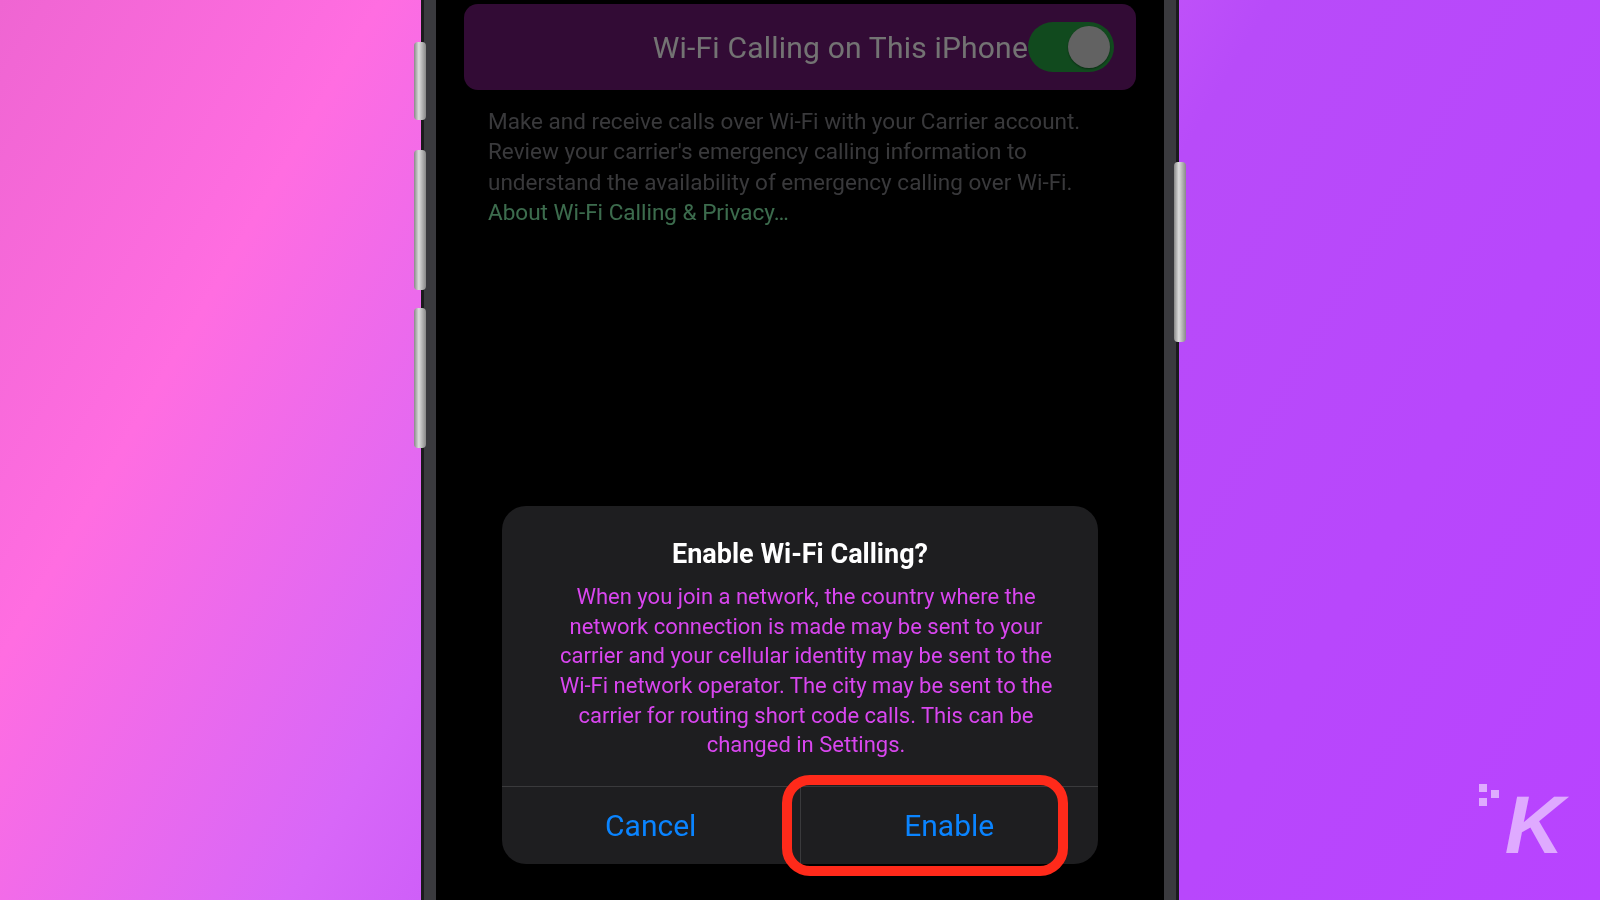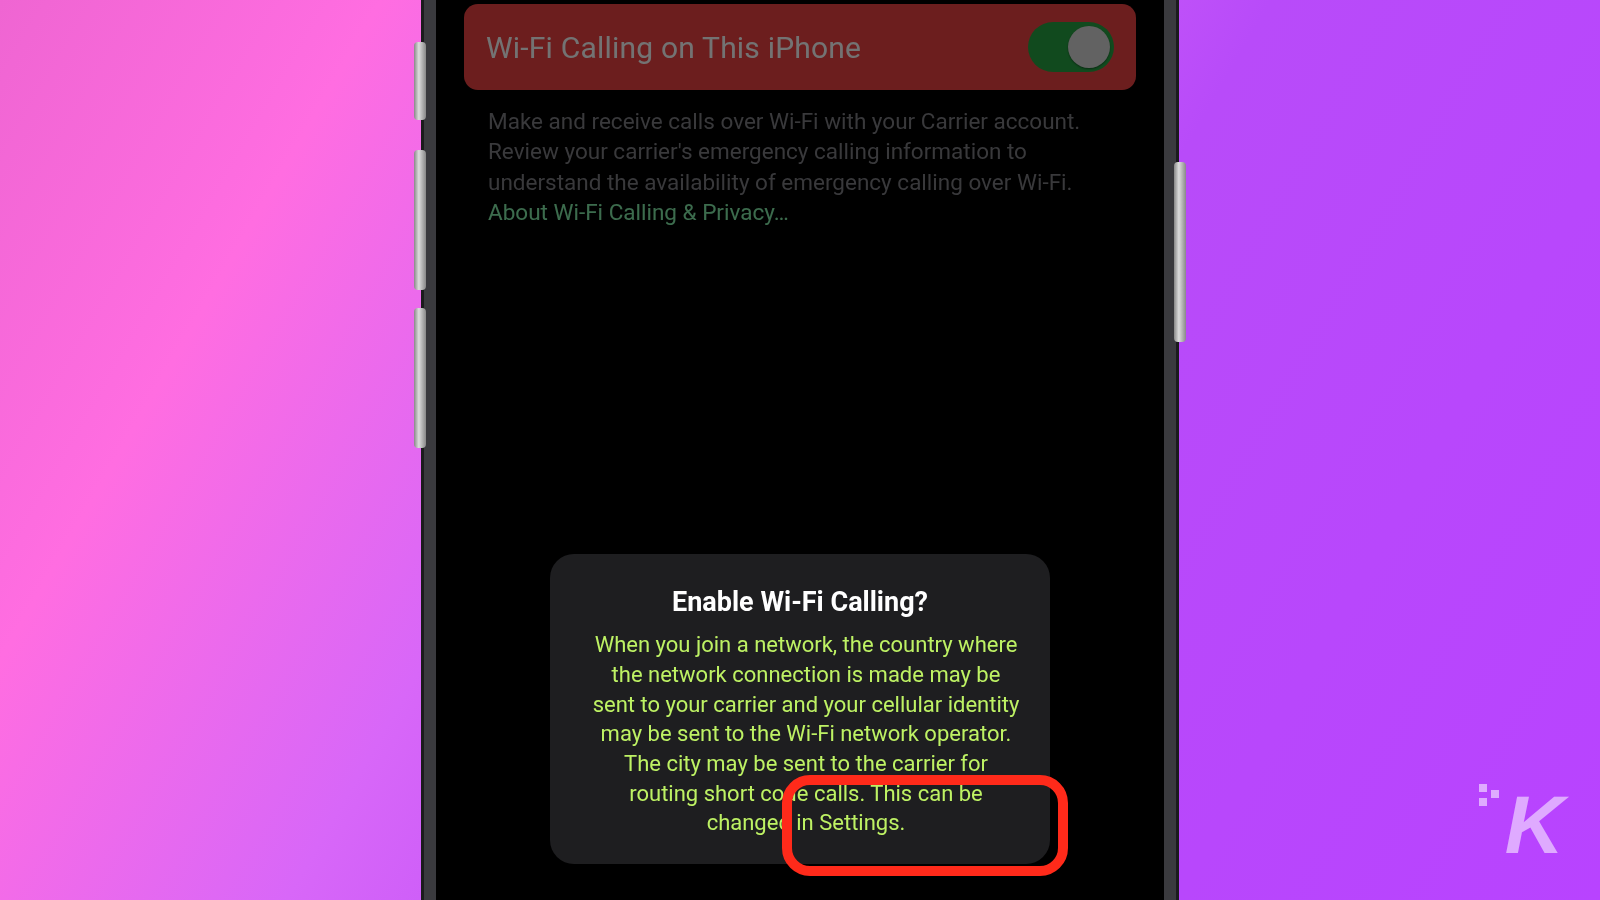--- a/index.html
+++ b/index.html
@@ -33,24 +33,24 @@
     position:absolute; inset:0;
     background:#000;
     border-radius:32px;
     overflow:hidden;
     padding:32px 28px;
   }
 
   
   .dimmed-wrap{ opacity:.45; }
   .cell{
-    background:#ef4444;
+    background:#701a75;
     border-radius:14px;
     padding:18px 22px;
-    display:flex; align-items:center; justify-content:space-between;
+    display:flex; align-items:center; justify-content:flex-end;
     margin-top:40px;
   }
   .cell-label{ color:#fff; font-size:30px; letter-spacing:.2px; }
 
   
   .toggle{
     width:86px;height:50px;
     background:#27a544;
     border-radius:40px;
     position:relative;
@@ -70,30 +70,30 @@
     padding:16px 24px 0;
   }
   .footer-text .link{ color:#86efac; }
 
   
   .alert-backdrop{
     position:absolute; inset:0;
     display:flex; align-items:flex-end; justify-content:center;
   }
   .alert{
-    width:500px;
+    width:596px;
     margin-bottom:104px;              
     background:#1e1e20;
     border-radius:24px;
     overflow:hidden;
     box-shadow:0 10px 40px rgba(0,0,0,.6);
   }
   .alert-body{ padding:32px 28px 26px; text-align:center; }
   .alert-title{ color:#fff; font-size:27px; font-weight:700; margin-bottom:12px; }
-  .alert-msg{ color:#bef264; font-size:22px; line-height:1.35;margin-left:12px; }
+  .alert-msg{ color:#d946ef; font-size:22px; line-height:1.35;margin-left:12px; }
   .alert-row{
     display:flex;
     border-top:1px solid #3a3a3c;
     height:78px;
   }
   .alert-btn{
     flex:1;
     display:flex; align-items:center; justify-content:center;
     color:#0a84ff;
     font-size:30px;
@@ -155,20 +155,24 @@
         <span>Make and receive calls over Wi-Fi with your Carrier account. Review your carrier's emergency calling information to understand the availability of emergency calling over Wi-Fi. </span><span class="link">About Wi-Fi Calling &amp; Privacy…</span>
       </p>
     </div>
 
     <div class="alert-backdrop">
       <div class="alert">
         <div class="alert-body">
           <div class="alert-title">Enable Wi-Fi Calling?</div>
           <div class="alert-msg">When you join a network, the country where the network connection is made may be sent to your carrier and your cellular identity may be sent to the Wi-Fi network operator. The city may be sent to the carrier for routing short code calls. This can be changed in Settings.</div>
         </div>
+        <div class="alert-row">
+          <button class="alert-btn">Cancel</button>
+          <button class="alert-btn" id="enable-btn">Enable</button>
+        </div>
       </div>
     </div>
 
     <div class="callout" id="callout" style="left: 345.5px; top: 843px; width: 286.5px; height: 101px;"></div>
 
   </div>
 </div>
 
 <div class="watermark">
   <div class="dots">

